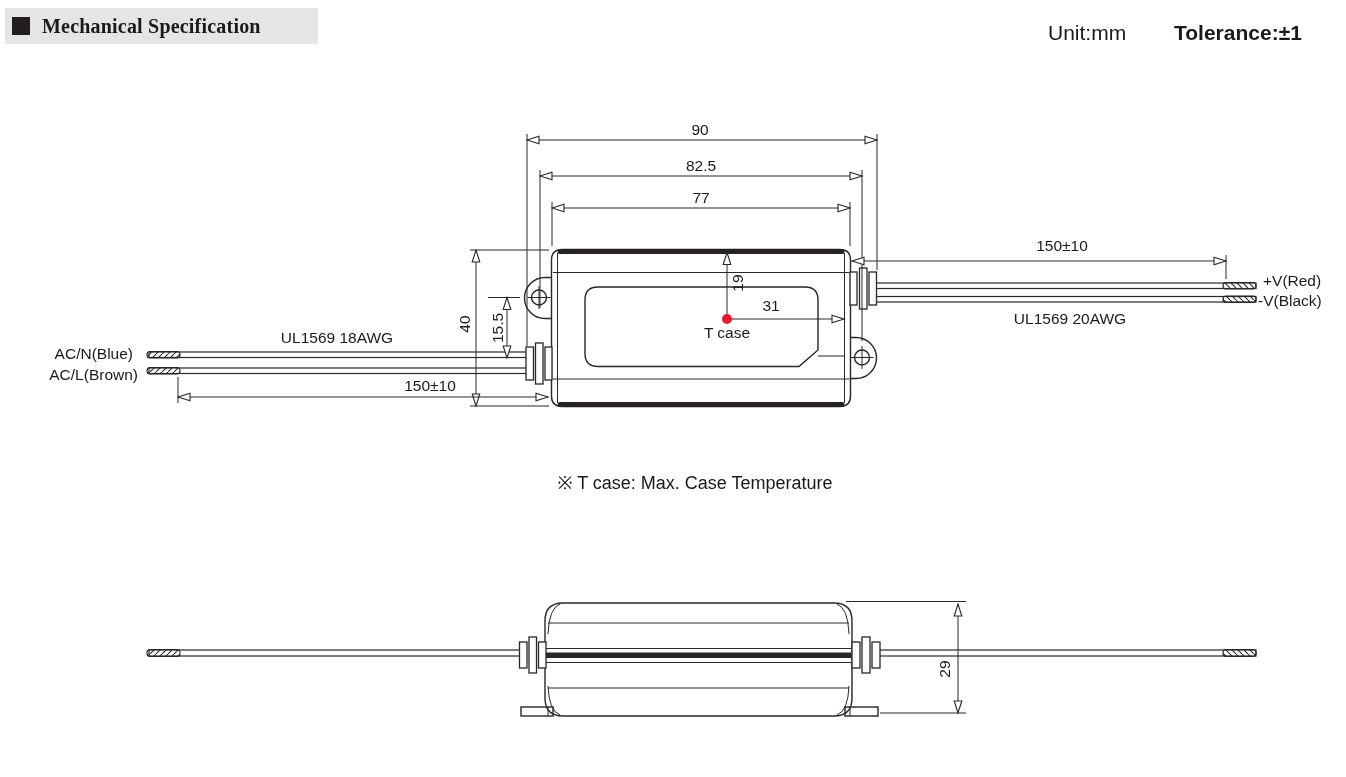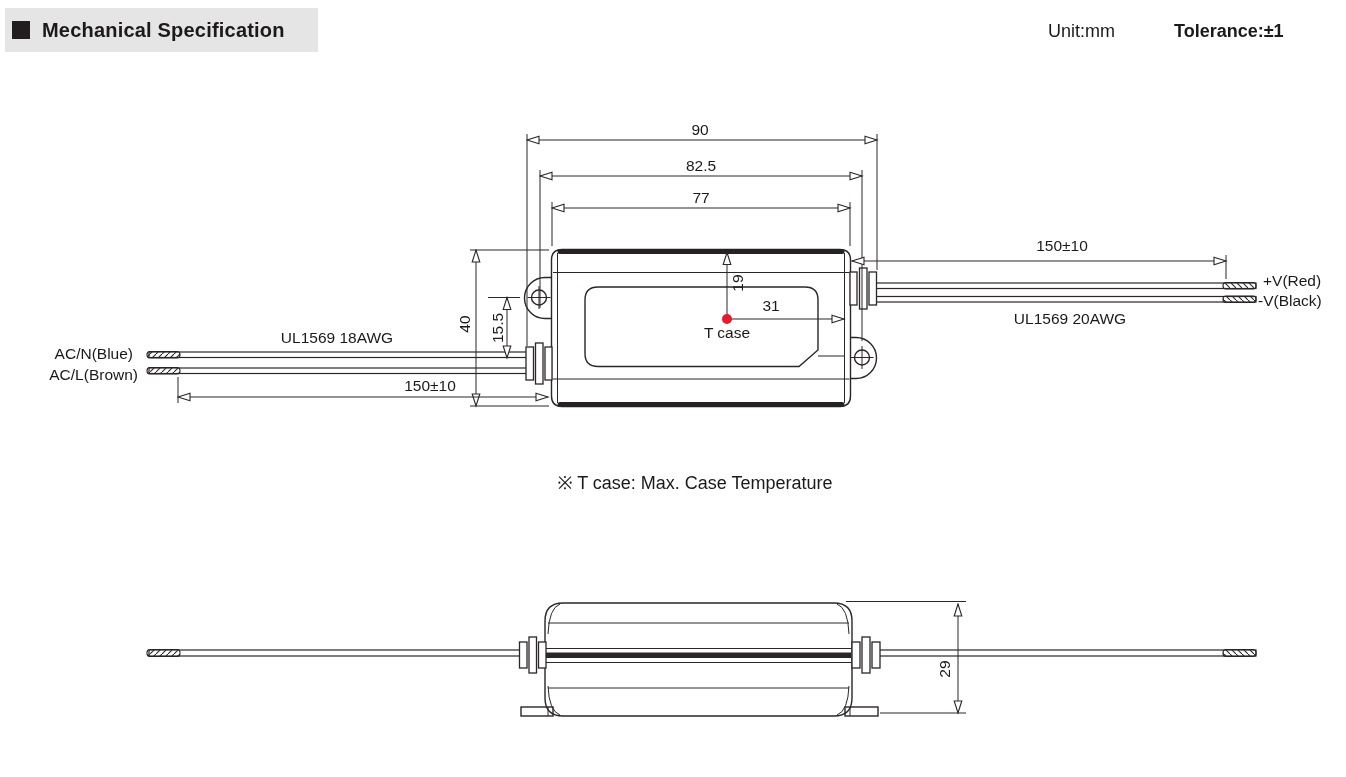--- a/index.html
+++ b/index.html
@@ -4,27 +4,27 @@
 <style>
   html,body{margin:0;padding:0;background:#fff;}
   .canvas{
     position:relative;
     width:1346px;height:777px;
     background:#ffffff;
     font-family:"Liberation Sans", sans-serif;
     overflow:hidden;
   }
   .title-bar{
-    position:absolute;left:5px;top:8px;width:313px;height:44px;
-    background:#e5e5e5;display:flex;align-items:center;
+    position:absolute;left:5px;top:8px;width:313px;height:36px;
+    background:#e5e5e5;display:flex;align-items:center;font-family:Liberation Serif, serif;
   }
   .title-sq{width:18px;height:18px;background:#221e1f;margin:0 12px 0 7px;}
   .title-text{font-size:20px;font-weight:bold;color:#1d191a;letter-spacing:0.2px;}
   .unit-text,.tol-text{
-    position:absolute;top:21px;font-size:18px;color:#1d191a;
+    position:absolute;top:21px;font-size:21px;color:#1d191a;
   }
   .unit-text{left:1048px;}
   .tol-text{left:1174px;font-weight:bold;}
   svg.draw{position:absolute;left:0;top:0;}
   .ln{stroke:#2b2627;fill:none;stroke-width:1.4;}
   .thin{stroke:#2b2627;fill:none;stroke-width:1;}
   .dim{stroke:#2b2627;fill:none;stroke-width:1;}
   .thick{stroke:#262223;fill:none;stroke-width:5;stroke-linecap:round;}
   .wire{fill:#ffffff;stroke:#2b2627;stroke-width:1.2;}
   .fin{fill:#ffffff;stroke:#2b2627;stroke-width:1.3;}

